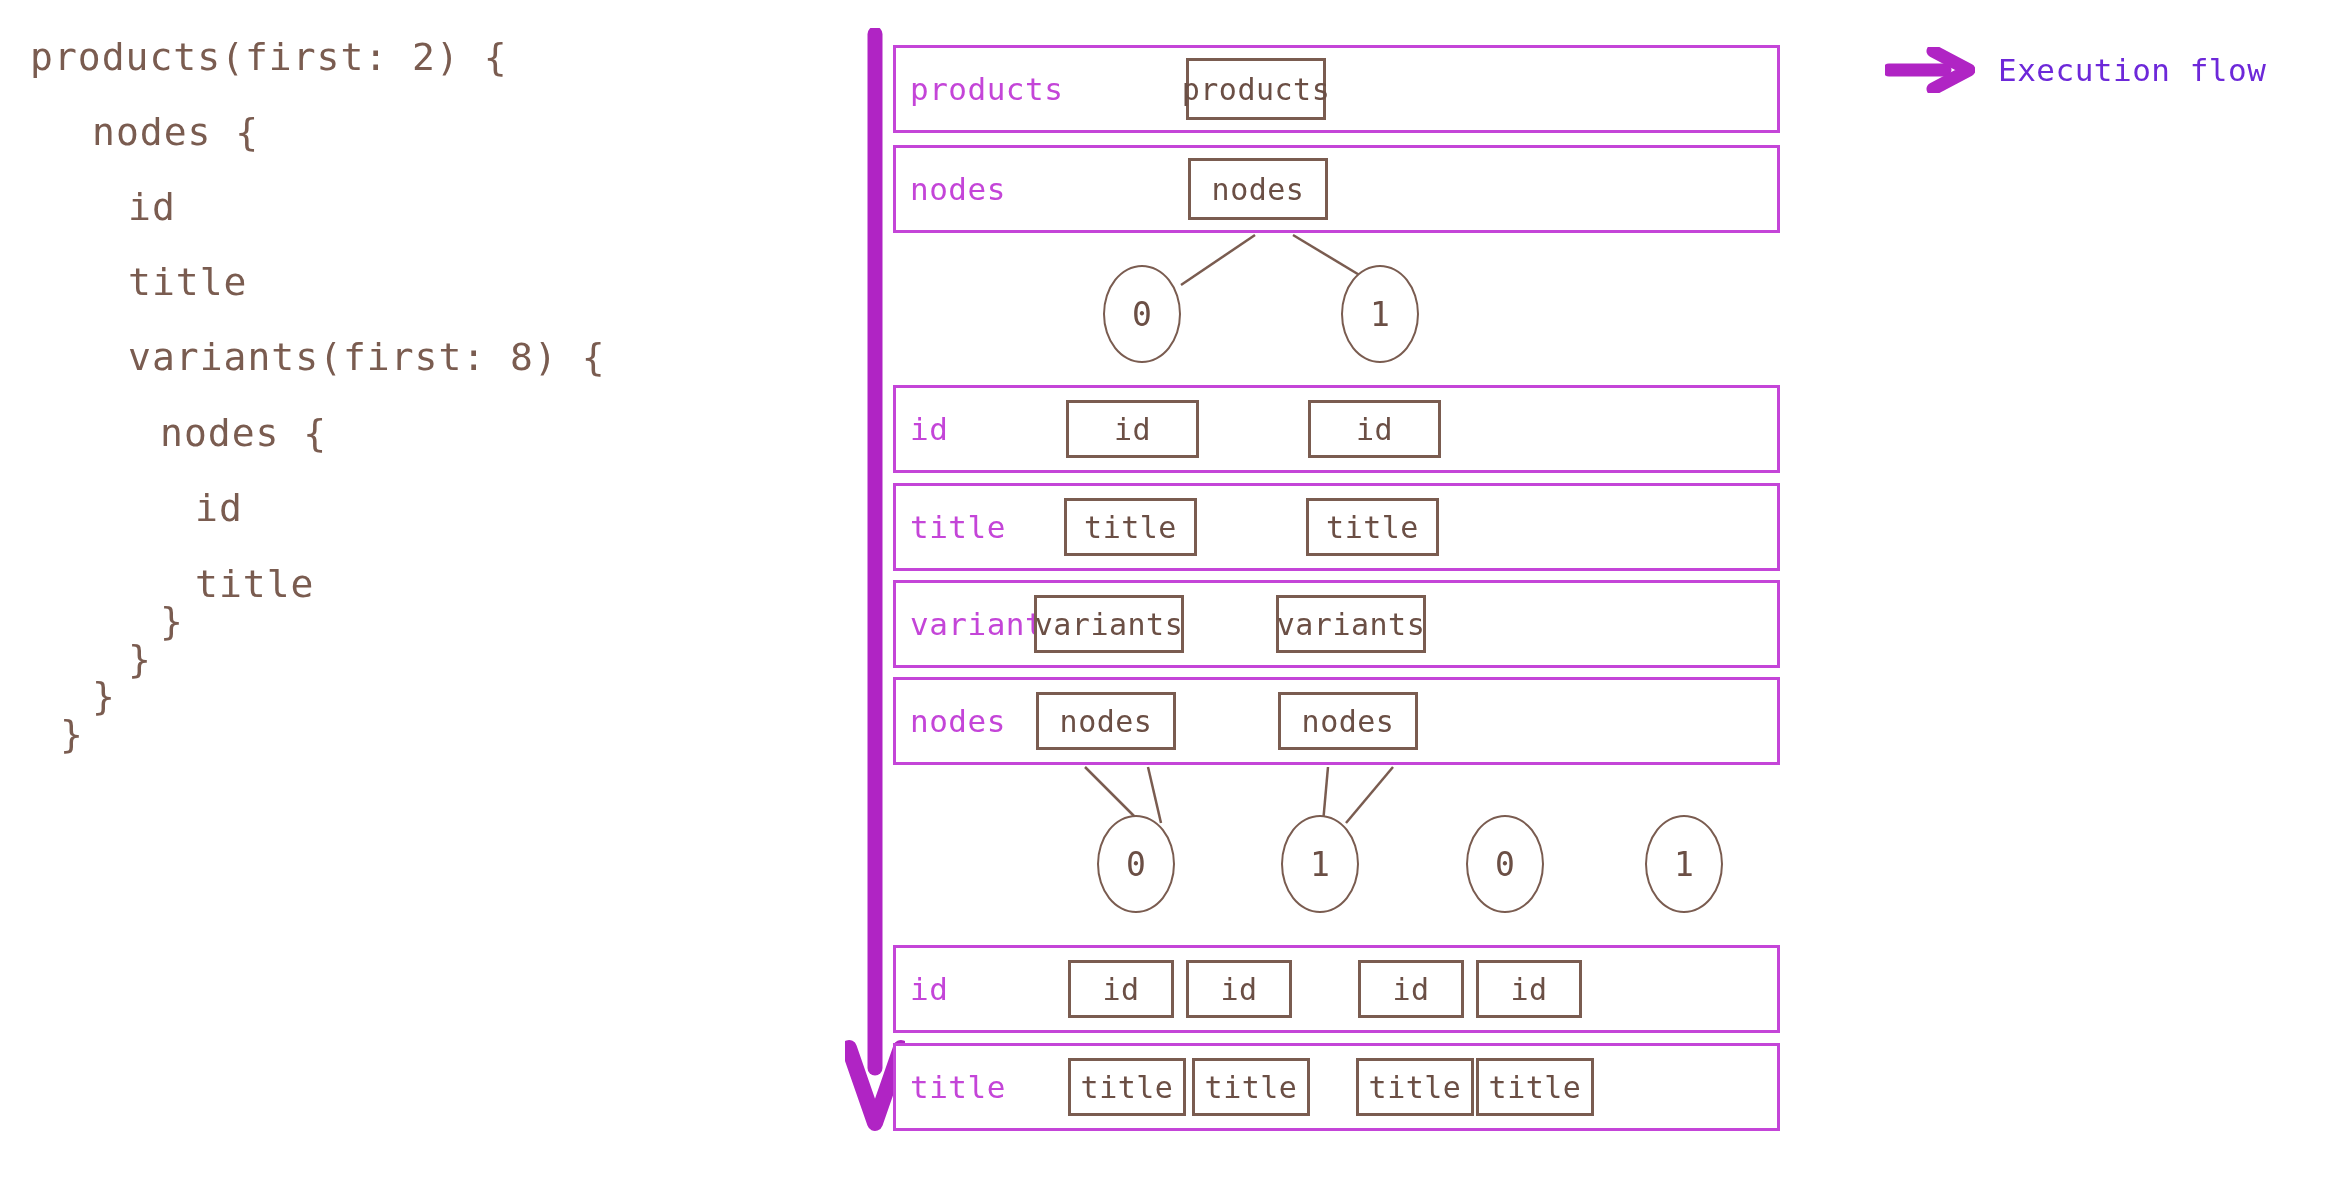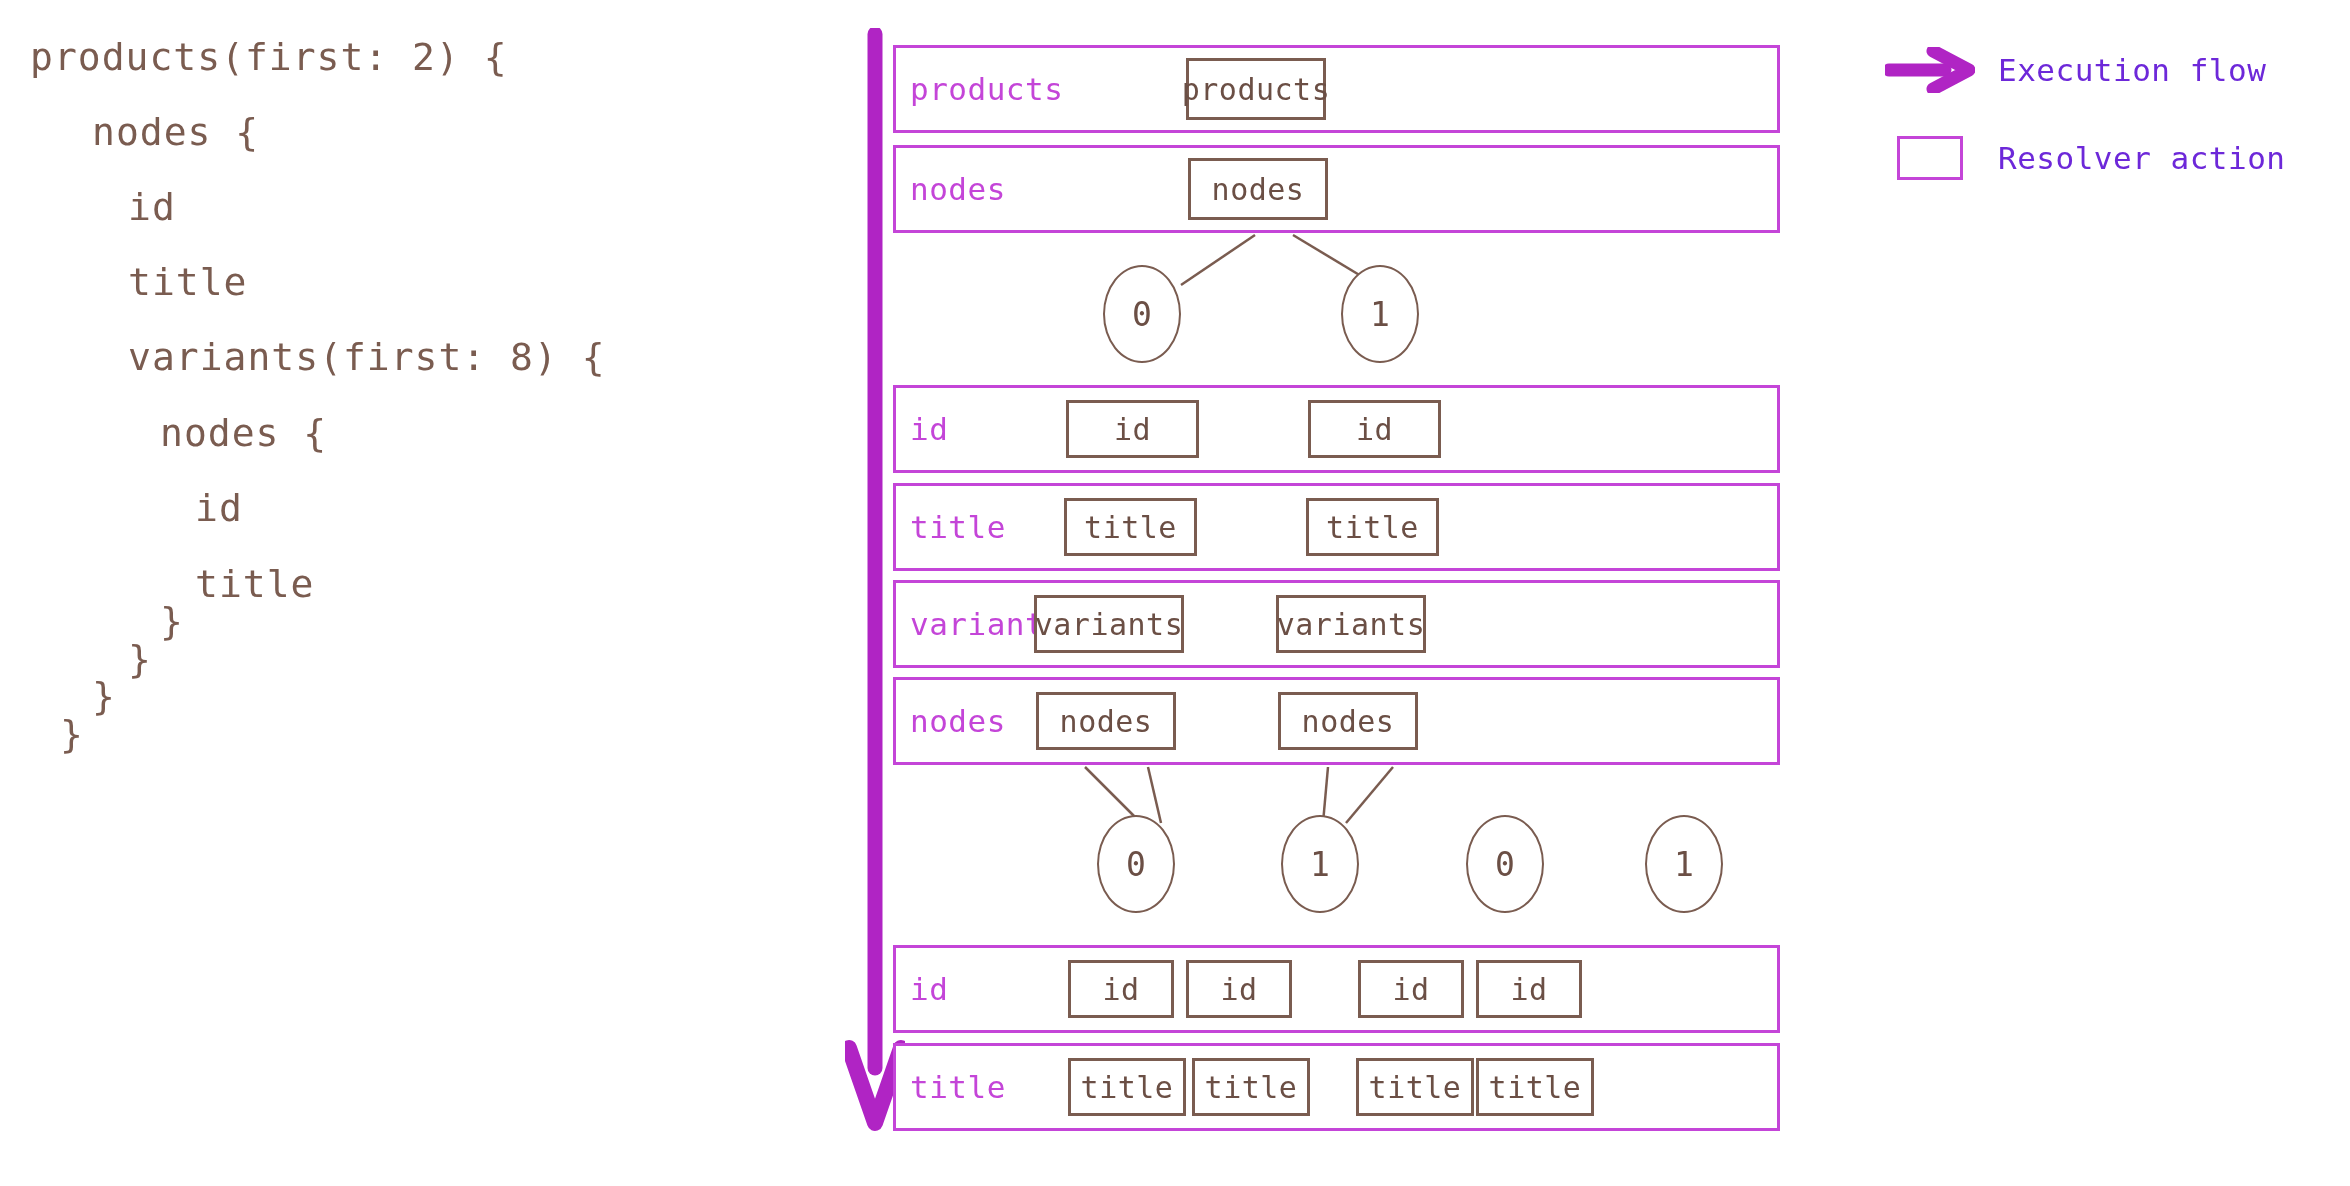--- a/index.html
+++ b/index.html
@@ -254,19 +254,13 @@
   <div class="legend-row">
     <div class="legend-swatch">
       <svg width="90" height="46" viewBox="0 0 90 46">
         <path d="M 4 23 L 60 23" stroke="#b024c4" stroke-width="13" stroke-linecap="round" fill="none"></path>
         <path d="M 48 4 L 84 23 L 48 42" stroke="#b024c4" stroke-width="13" stroke-linecap="round" stroke-linejoin="round" fill="none"></path>
       </svg>
     </div>
     <span class="legend-label">Execution flow</span>
   </div>
 
-  <div class="legend-row">
-    <div class="legend-swatch">
-      <div class="legend-rect"></div>
-    </div>
-    <span class="legend-label">Resolver action</span>
-  </div>
 </div>
 
 </body></html>

